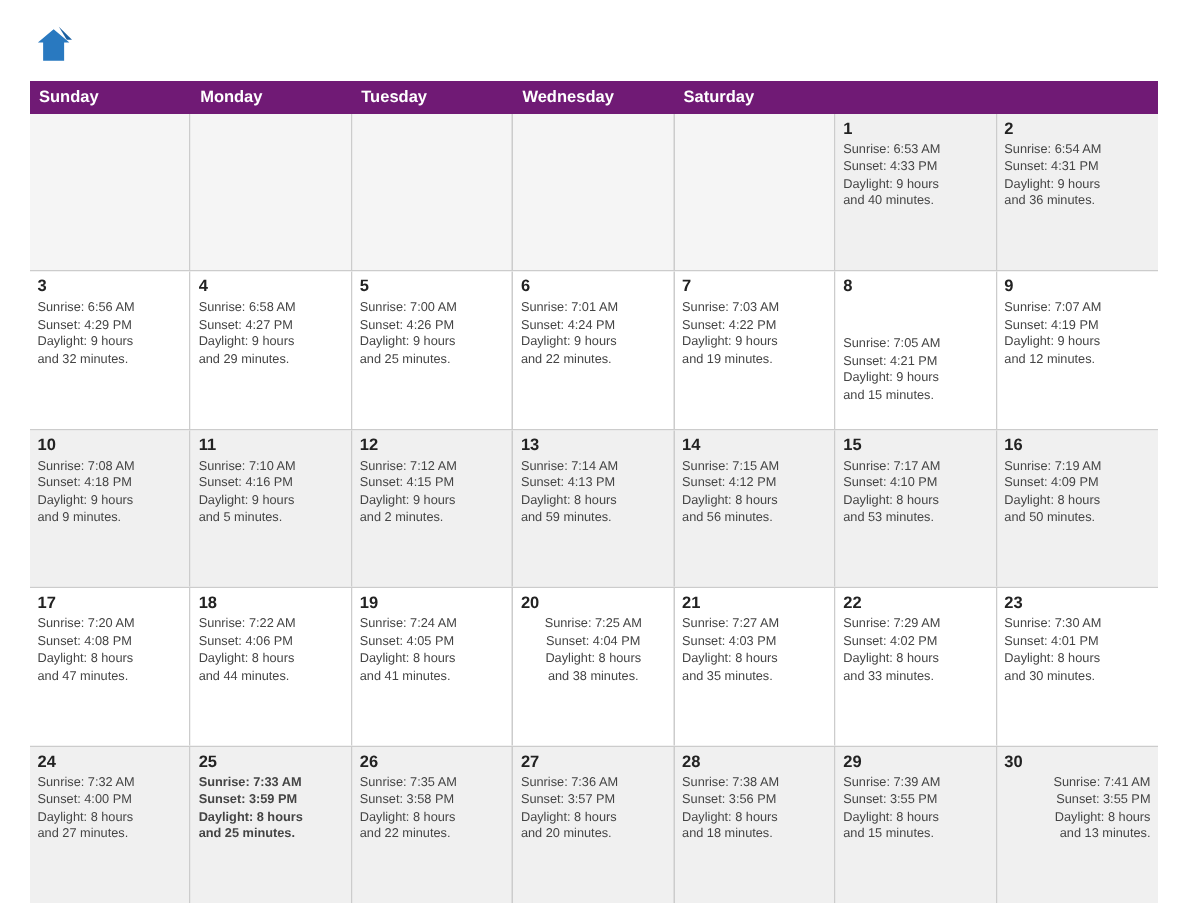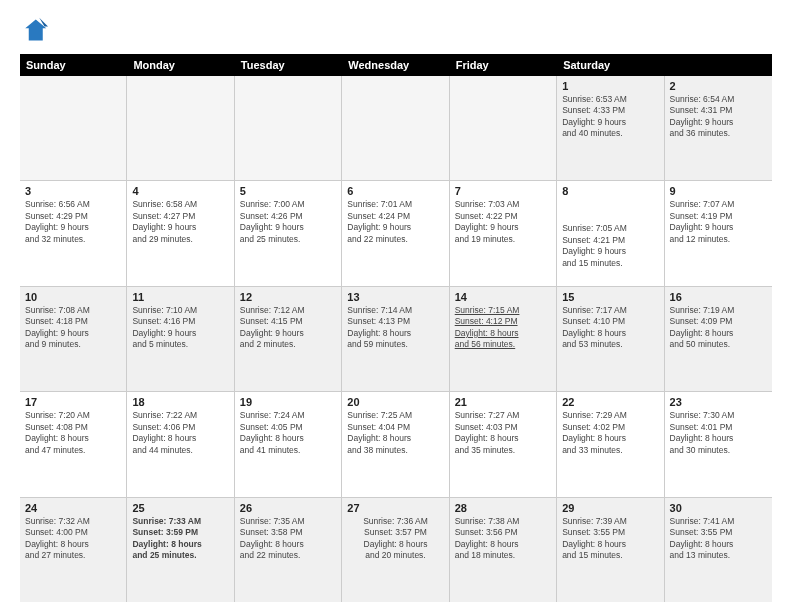--- a/index.html
+++ b/index.html
@@ -55,21 +55,21 @@
       color: #555;
     }
     .calendar {
       flex: 1;
       display: flex;
       flex-direction: column;
     }
     .cal-header {
       display: grid;
       grid-template-columns: repeat(7, 1fr);
-      background: #000000;
+      background: #701a75;
     }
     .cal-header-cell {
       color: #fff;
       font-size: 11px;
       font-weight: bold;
       padding: 5px 6px;
       text-align: left;
     }
     .cal-body {
       flex: 1;
@@ -137,21 +137,20 @@
       <div class="subtitle"></div>
     </div>
   </div>
 
   <div class="calendar">
     <div class="cal-header" id="cal-header">
         <div class="cal-header-cell">Sunday</div>
         <div class="cal-header-cell">Monday</div>
         <div class="cal-header-cell">Tuesday</div>
         <div class="cal-header-cell">Wednesday</div>
-        <div class="cal-header-cell">Friday</div>
         <div class="cal-header-cell">Saturday</div>
       </div>
     <div class="cal-body" id="cal-body">
         <div class="cal-row">
           <div class="cal-cell empty"></div>
           <div class="cal-cell empty"></div>
           <div class="cal-cell empty"></div>
           <div class="cal-cell empty"></div>
           <div class="cal-cell empty"></div>
           <div class="cal-cell shaded">
@@ -244,21 +243,21 @@
           </div>
           <div class="cal-cell shaded">
             <span class="day-num">13</span>
             <div class="day-info" style="white-space: pre-line;">Sunrise: 7:14 AM
 Sunset: 4:13 PM
 Daylight: 8 hours
 and 59 minutes.</div>
           </div>
           <div class="cal-cell shaded">
             <span class="day-num">14</span>
-            <div class="day-info" style="white-space: pre-line; text-decoration: underline;">Sunrise: 7:15 AM
+            <div class="day-info" style="white-space: pre-line;">Sunrise: 7:15 AM
 Sunset: 4:12 PM
 Daylight: 8 hours
 and 56 minutes.</div>
           </div>
           <div class="cal-cell shaded">
             <span class="day-num">15</span>
             <div class="day-info" style="white-space: pre-line;">Sunrise: 7:17 AM
 Sunset: 4:10 PM
 Daylight: 8 hours
 and 53 minutes.</div>
@@ -288,21 +287,21 @@
           </div>
           <div class="cal-cell">
             <span class="day-num">19</span>
             <div class="day-info" style="white-space: pre-line;">Sunrise: 7:24 AM
 Sunset: 4:05 PM
 Daylight: 8 hours
 and 41 minutes.</div>
           </div>
           <div class="cal-cell">
             <span class="day-num">20</span>
-            <div class="day-info" style="white-space: pre-line;">Sunrise: 7:25 AM
+            <div class="day-info" style="white-space: pre-line; text-align: center;">Sunrise: 7:25 AM
 Sunset: 4:04 PM
 Daylight: 8 hours
 and 38 minutes.</div>
           </div>
           <div class="cal-cell">
             <span class="day-num">21</span>
             <div class="day-info" style="white-space: pre-line;">Sunrise: 7:27 AM
 Sunset: 4:03 PM
 Daylight: 8 hours
 and 35 minutes.</div>
@@ -339,42 +338,42 @@
           </div>
           <div class="cal-cell shaded">
             <span class="day-num">26</span>
             <div class="day-info" style="white-space: pre-line;">Sunrise: 7:35 AM
 Sunset: 3:58 PM
 Daylight: 8 hours
 and 22 minutes.</div>
           </div>
           <div class="cal-cell shaded">
             <span class="day-num">27</span>
-            <div class="day-info" style="white-space: pre-line; text-align: center;">Sunrise: 7:36 AM
+            <div class="day-info" style="white-space: pre-line;">Sunrise: 7:36 AM
 Sunset: 3:57 PM
 Daylight: 8 hours
 and 20 minutes.</div>
           </div>
           <div class="cal-cell shaded">
             <span class="day-num">28</span>
             <div class="day-info" style="white-space: pre-line;">Sunrise: 7:38 AM
 Sunset: 3:56 PM
 Daylight: 8 hours
 and 18 minutes.</div>
           </div>
           <div class="cal-cell shaded">
             <span class="day-num">29</span>
             <div class="day-info" style="white-space: pre-line;">Sunrise: 7:39 AM
 Sunset: 3:55 PM
 Daylight: 8 hours
 and 15 minutes.</div>
           </div>
           <div class="cal-cell shaded">
             <span class="day-num">30</span>
-            <div class="day-info" style="white-space: pre-line;">Sunrise: 7:41 AM
+            <div class="day-info" style="white-space: pre-line; text-align: right;">Sunrise: 7:41 AM
 Sunset: 3:55 PM
 Daylight: 8 hours
 and 13 minutes.</div>
           </div>
         </div>
       </div>
   </div>
 </div>
 
 </body></html>

